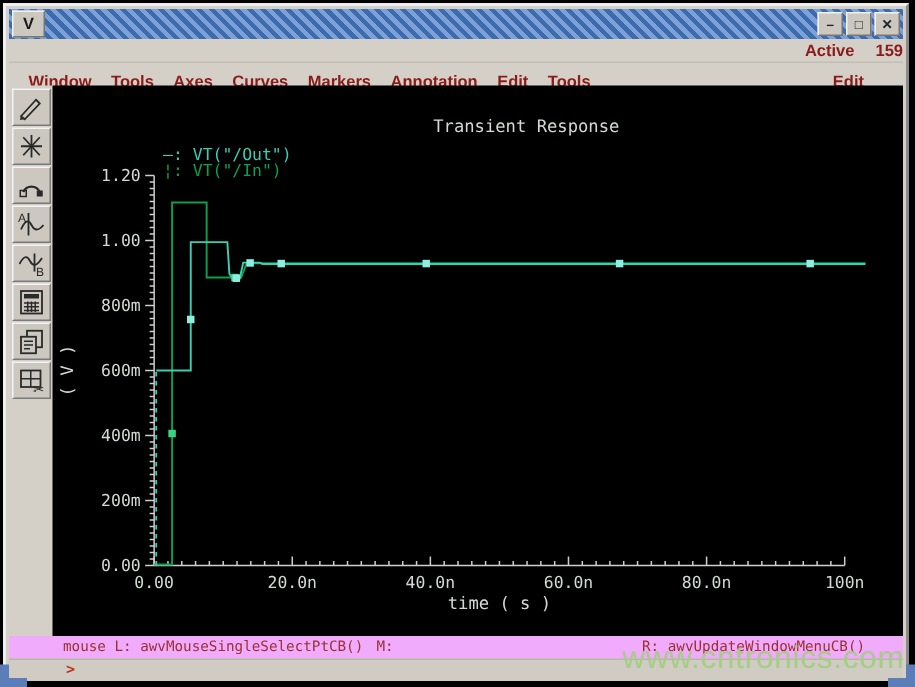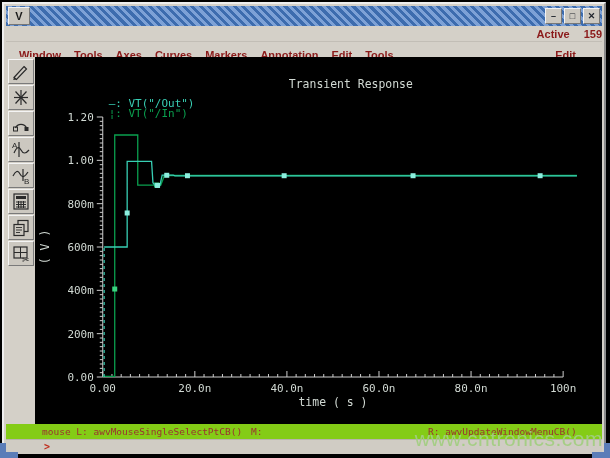--- a/index.html
+++ b/index.html
@@ -30,21 +30,21 @@
   .menu-help{margin-left:auto;margin-right:26px;}
   
   .mainrow{position:absolute;left:2px;top:53px;right:2px;height:367px;display:flex;}
   .toolbar{width:29px;background:#d4d0c8;display:flex;flex-direction:column;align-items:center;padding-top:2px;box-sizing:border-box;}
   .tool-btn{width:26px;height:25px;margin-bottom:1px;background:#ccc8c0;border:1px solid;
             border-color:#f4f4f4 #7a7a7a #7a7a7a #f4f4f4;display:flex;align-items:center;justify-content:center;box-sizing:border-box;}
   .tool-btn svg{display:block;}
   .plot{flex:1;background:#000;position:relative;}
   .plot svg{position:absolute;left:0;top:0;}
   
-  .statusbar{position:absolute;left:2px;top:420px;right:2px;height:15px;background:#84cc16;
+  .statusbar{position:absolute;left:2px;top:420px;right:2px;height:15px;background:#f0abfc;
              font-family:"DejaVu Sans Mono",monospace;font-size:9.5px;color:#9b3030;}
   .statusbar .s1{position:absolute;left:36px;top:2px;}
   .statusbar .s2{position:absolute;left:245px;top:2px;}
   .statusbar .s3{position:absolute;left:422px;top:2px;}
   .promptbar{position:absolute;left:2px;top:435px;right:2px;height:14px;background:#d0ccc4;
              border-top:1px solid #b8b4ac;}
   .prompt{position:absolute;left:38px;top:1px;color:#c03020;font-weight:bold;
           font-family:"DejaVu Sans Mono",monospace;font-size:10px;}
   
   .corner{position:absolute;width:18px;height:15px;box-sizing:border-box;z-index:5;}

